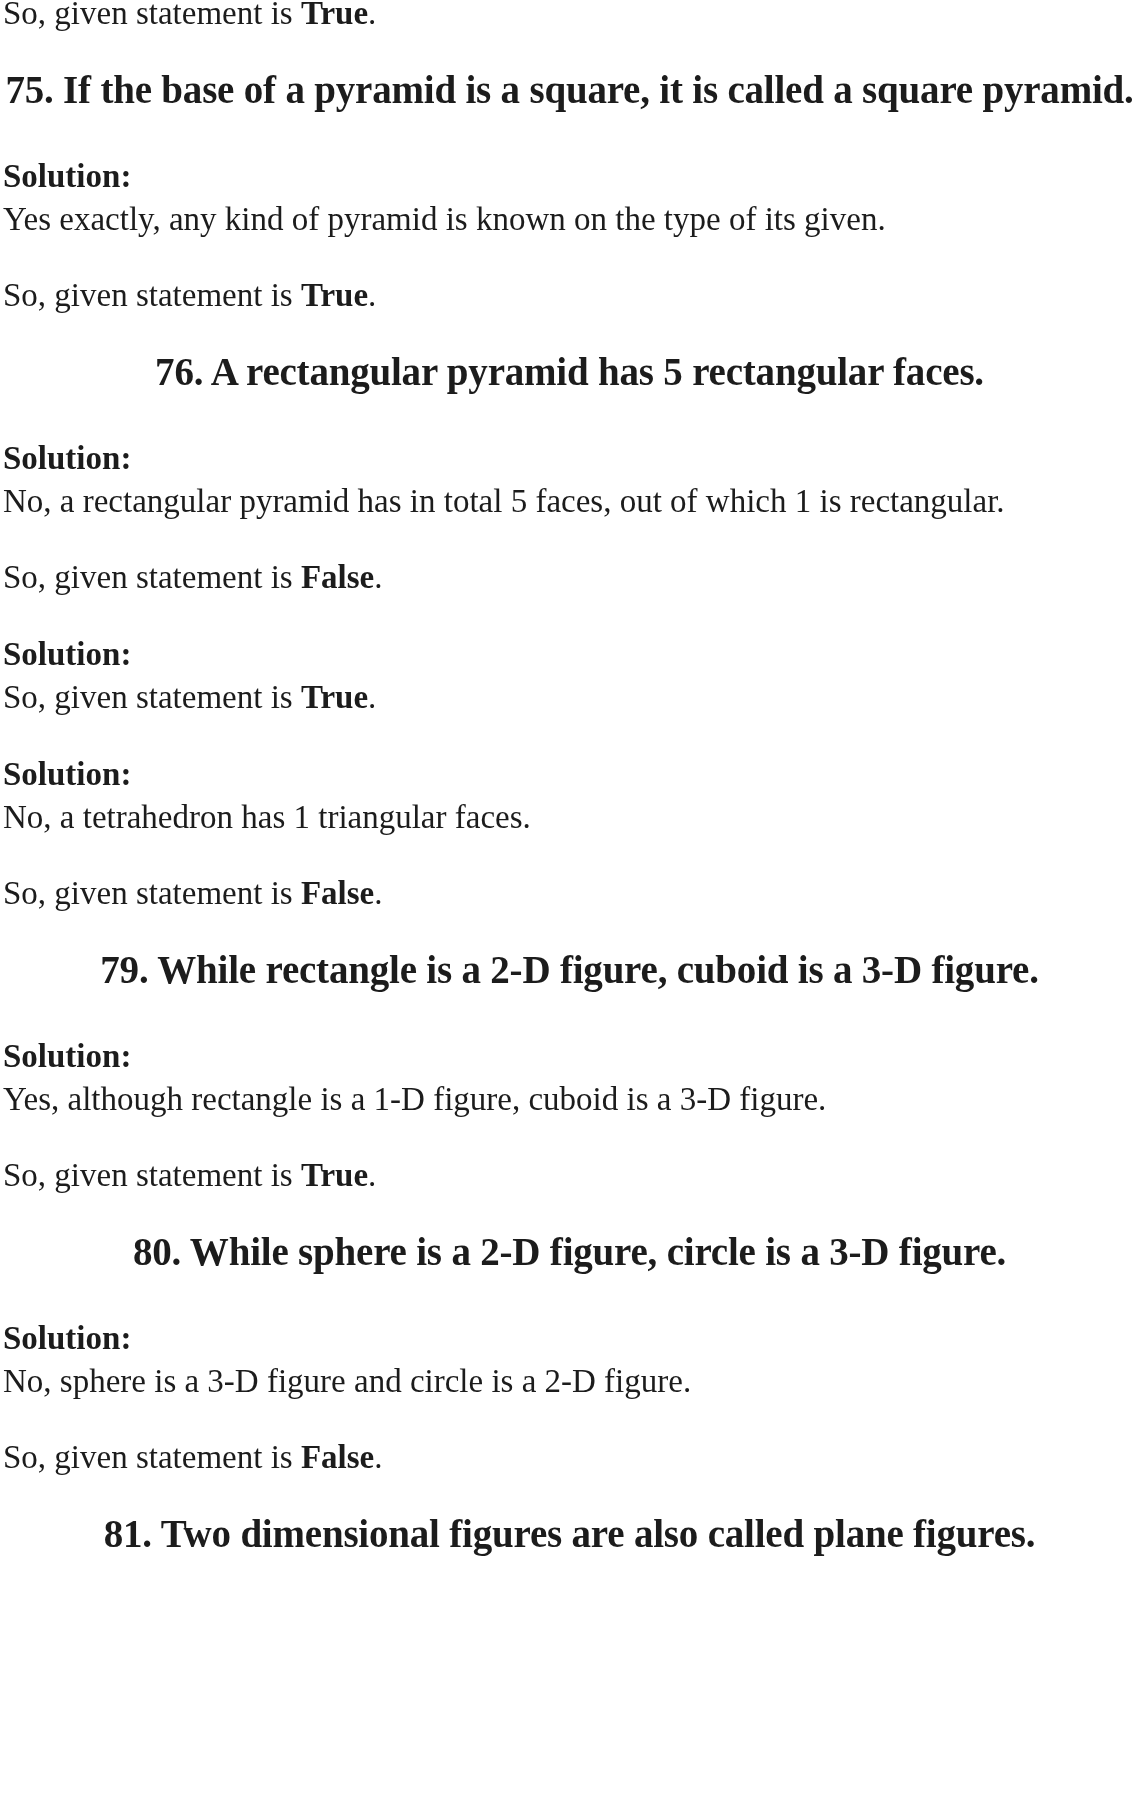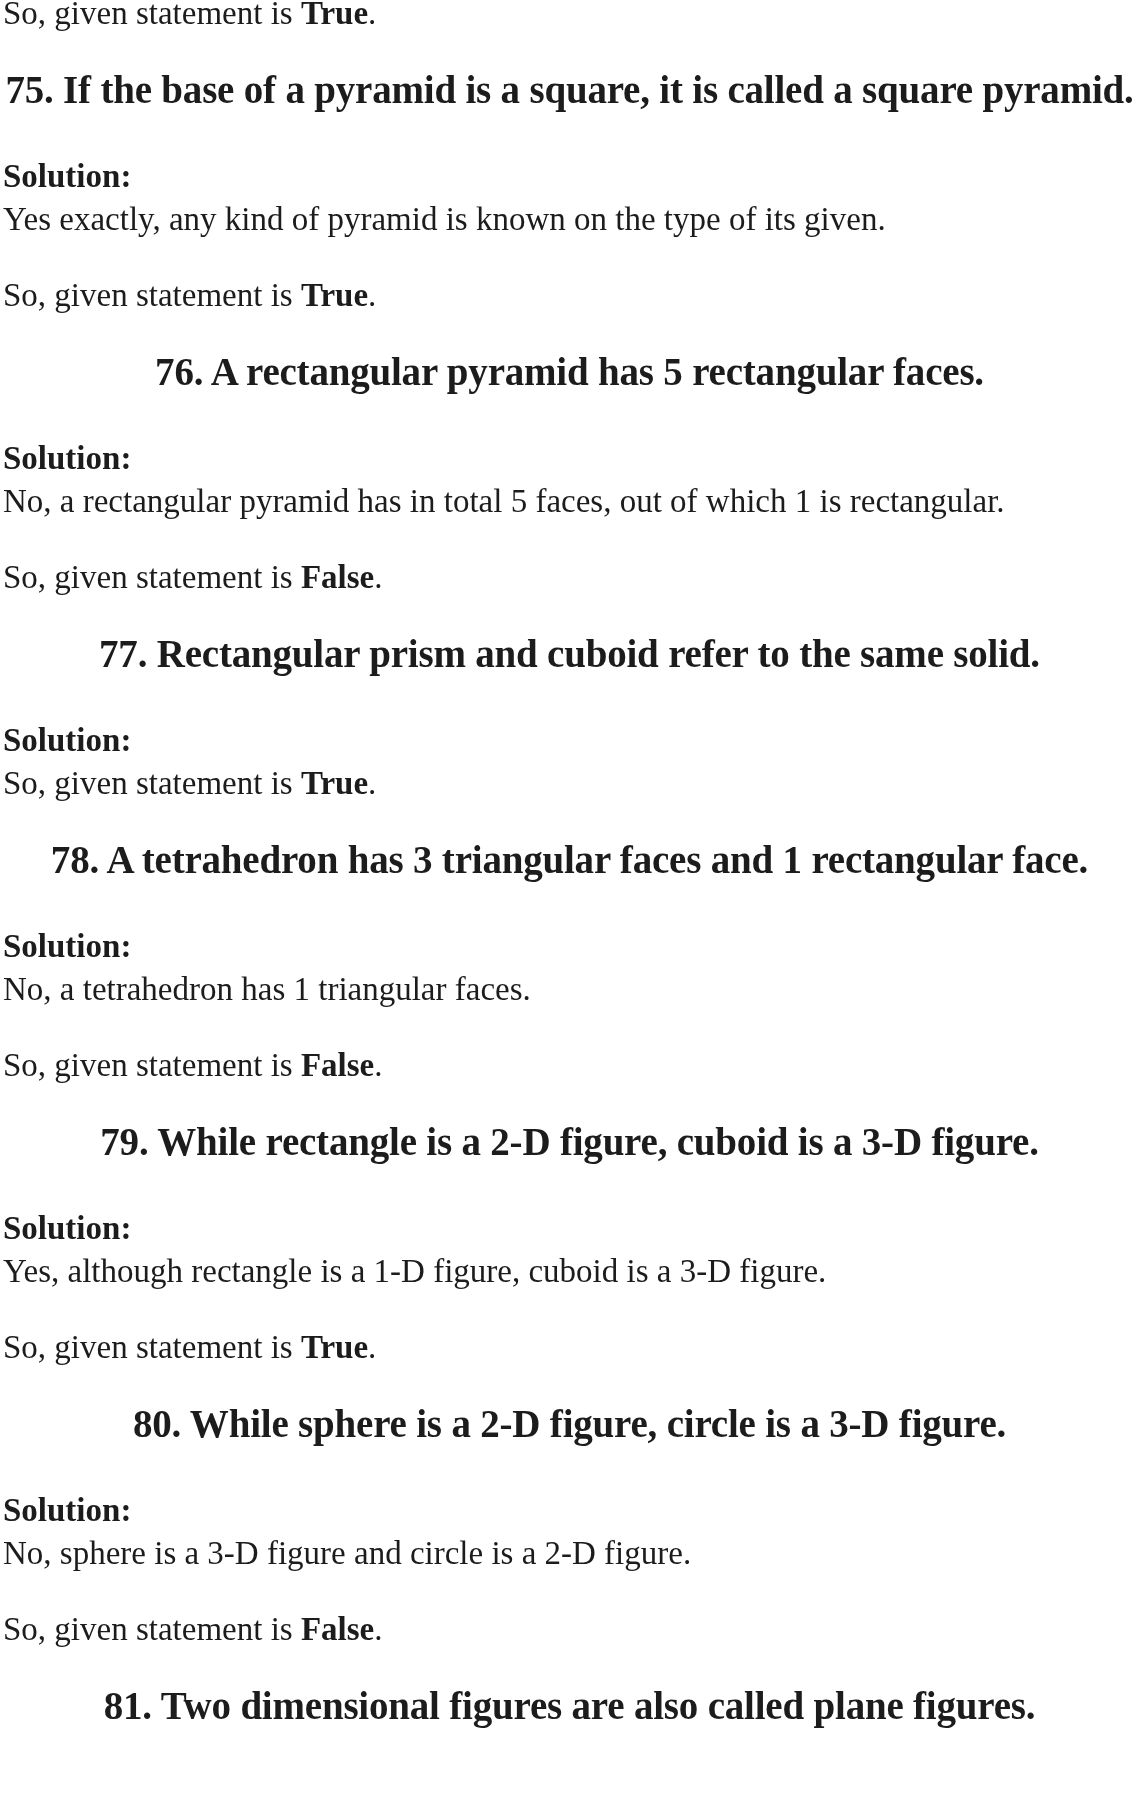--- a/index.html
+++ b/index.html
@@ -60,27 +60,25 @@
   </section>
 
   <section>
     <h2 class="question">76. A rectangular pyramid has 5 rectangular faces.</h2>
     <h3 class="solution">Solution:</h3>
     <p class="answer">No, a rectangular pyramid has in total 5 faces, out of which 1 is rectangular.</p>
     <p class="statement"><span>So, given statement is </span><strong>False</strong><span>.</span></p>
   </section>
 
   <section>
-    <h2 class="question">77. Rectangular prism and cuboid refer to the same solid.</h2>
     <h3 class="solution">Solution:</h3>
     <p class="statement"><span>So, given statement is </span><strong>True</strong><span>.</span></p>
   </section>
 
   <section>
-    <h2 class="question">78. A tetrahedron has 3 triangular faces and 1 rectangular face.</h2>
     <h3 class="solution">Solution:</h3>
     <p class="answer">No, a tetrahedron has 1 triangular faces.</p>
     <p class="statement"><span>So, given statement is </span><strong>False</strong><span>.</span></p>
   </section>
 
   <section>
     <h2 class="question">79. While rectangle is a 2-D figure, cuboid is a 3-D figure.</h2>
     <h3 class="solution">Solution:</h3>
     <p class="answer">Yes, although rectangle is a 1-D figure, cuboid is a 3-D figure.</p>
     <p class="statement"><span>So, given statement is </span><strong>True</strong><span>.</span></p>

